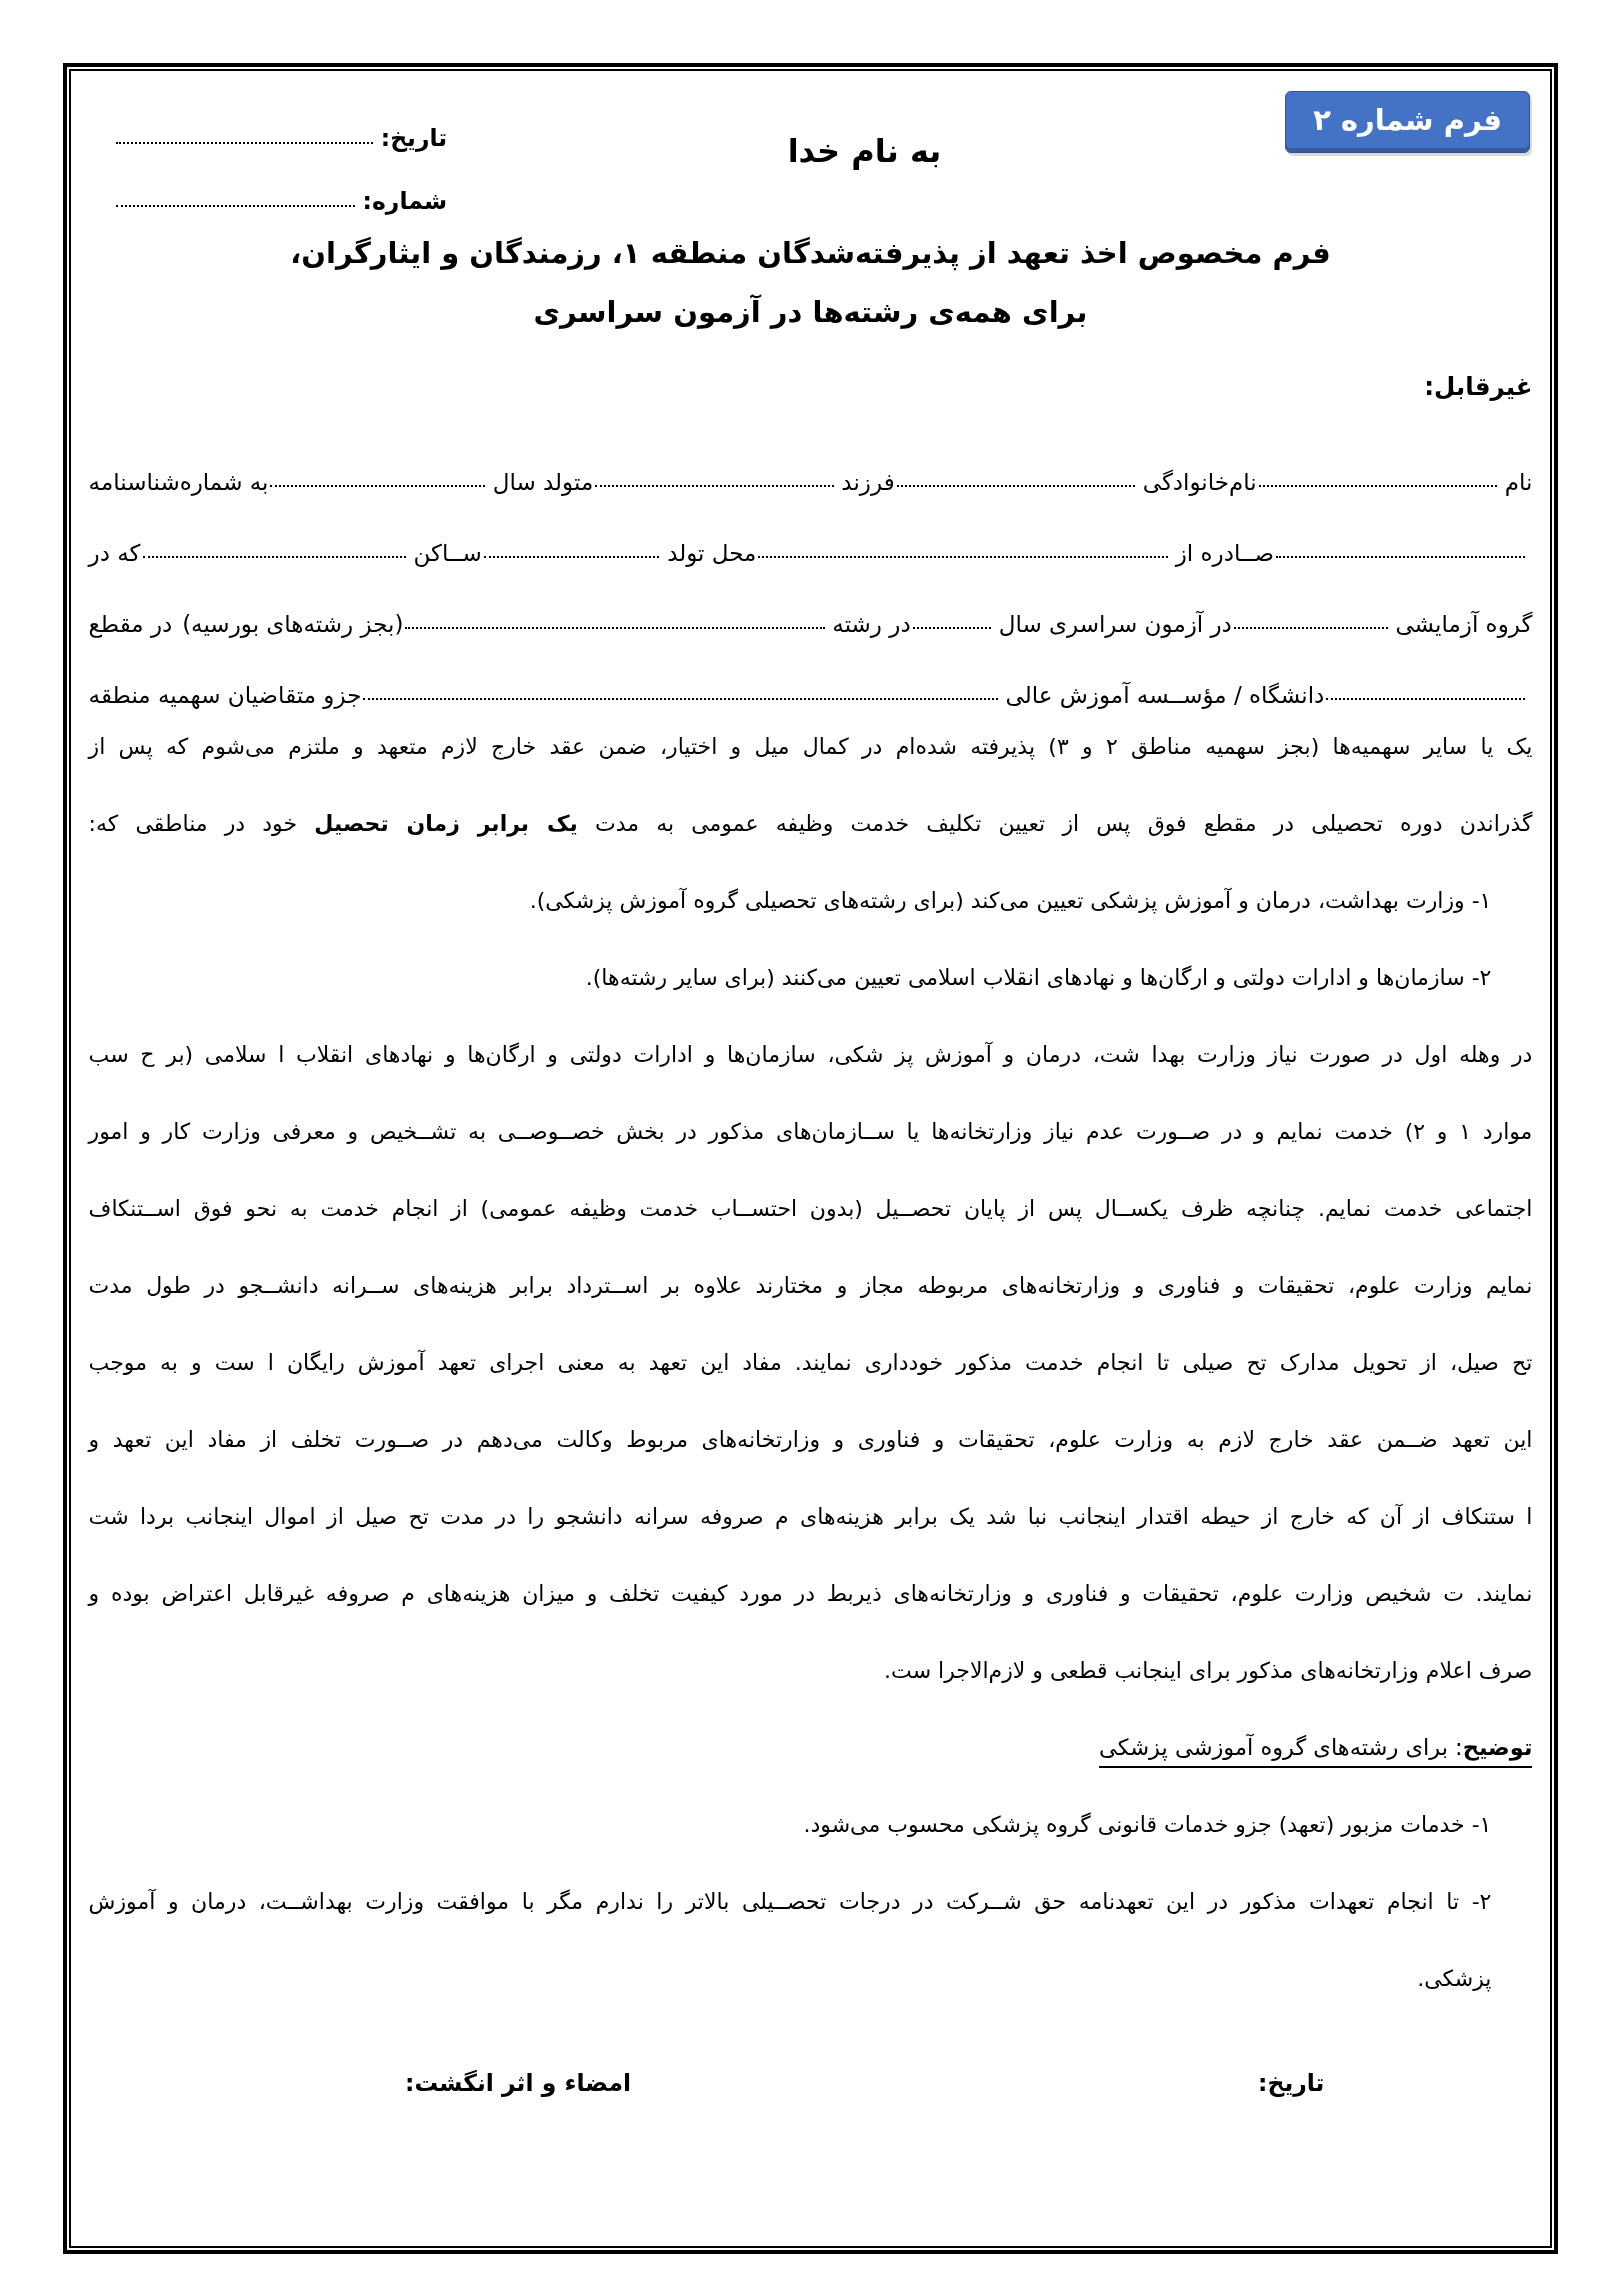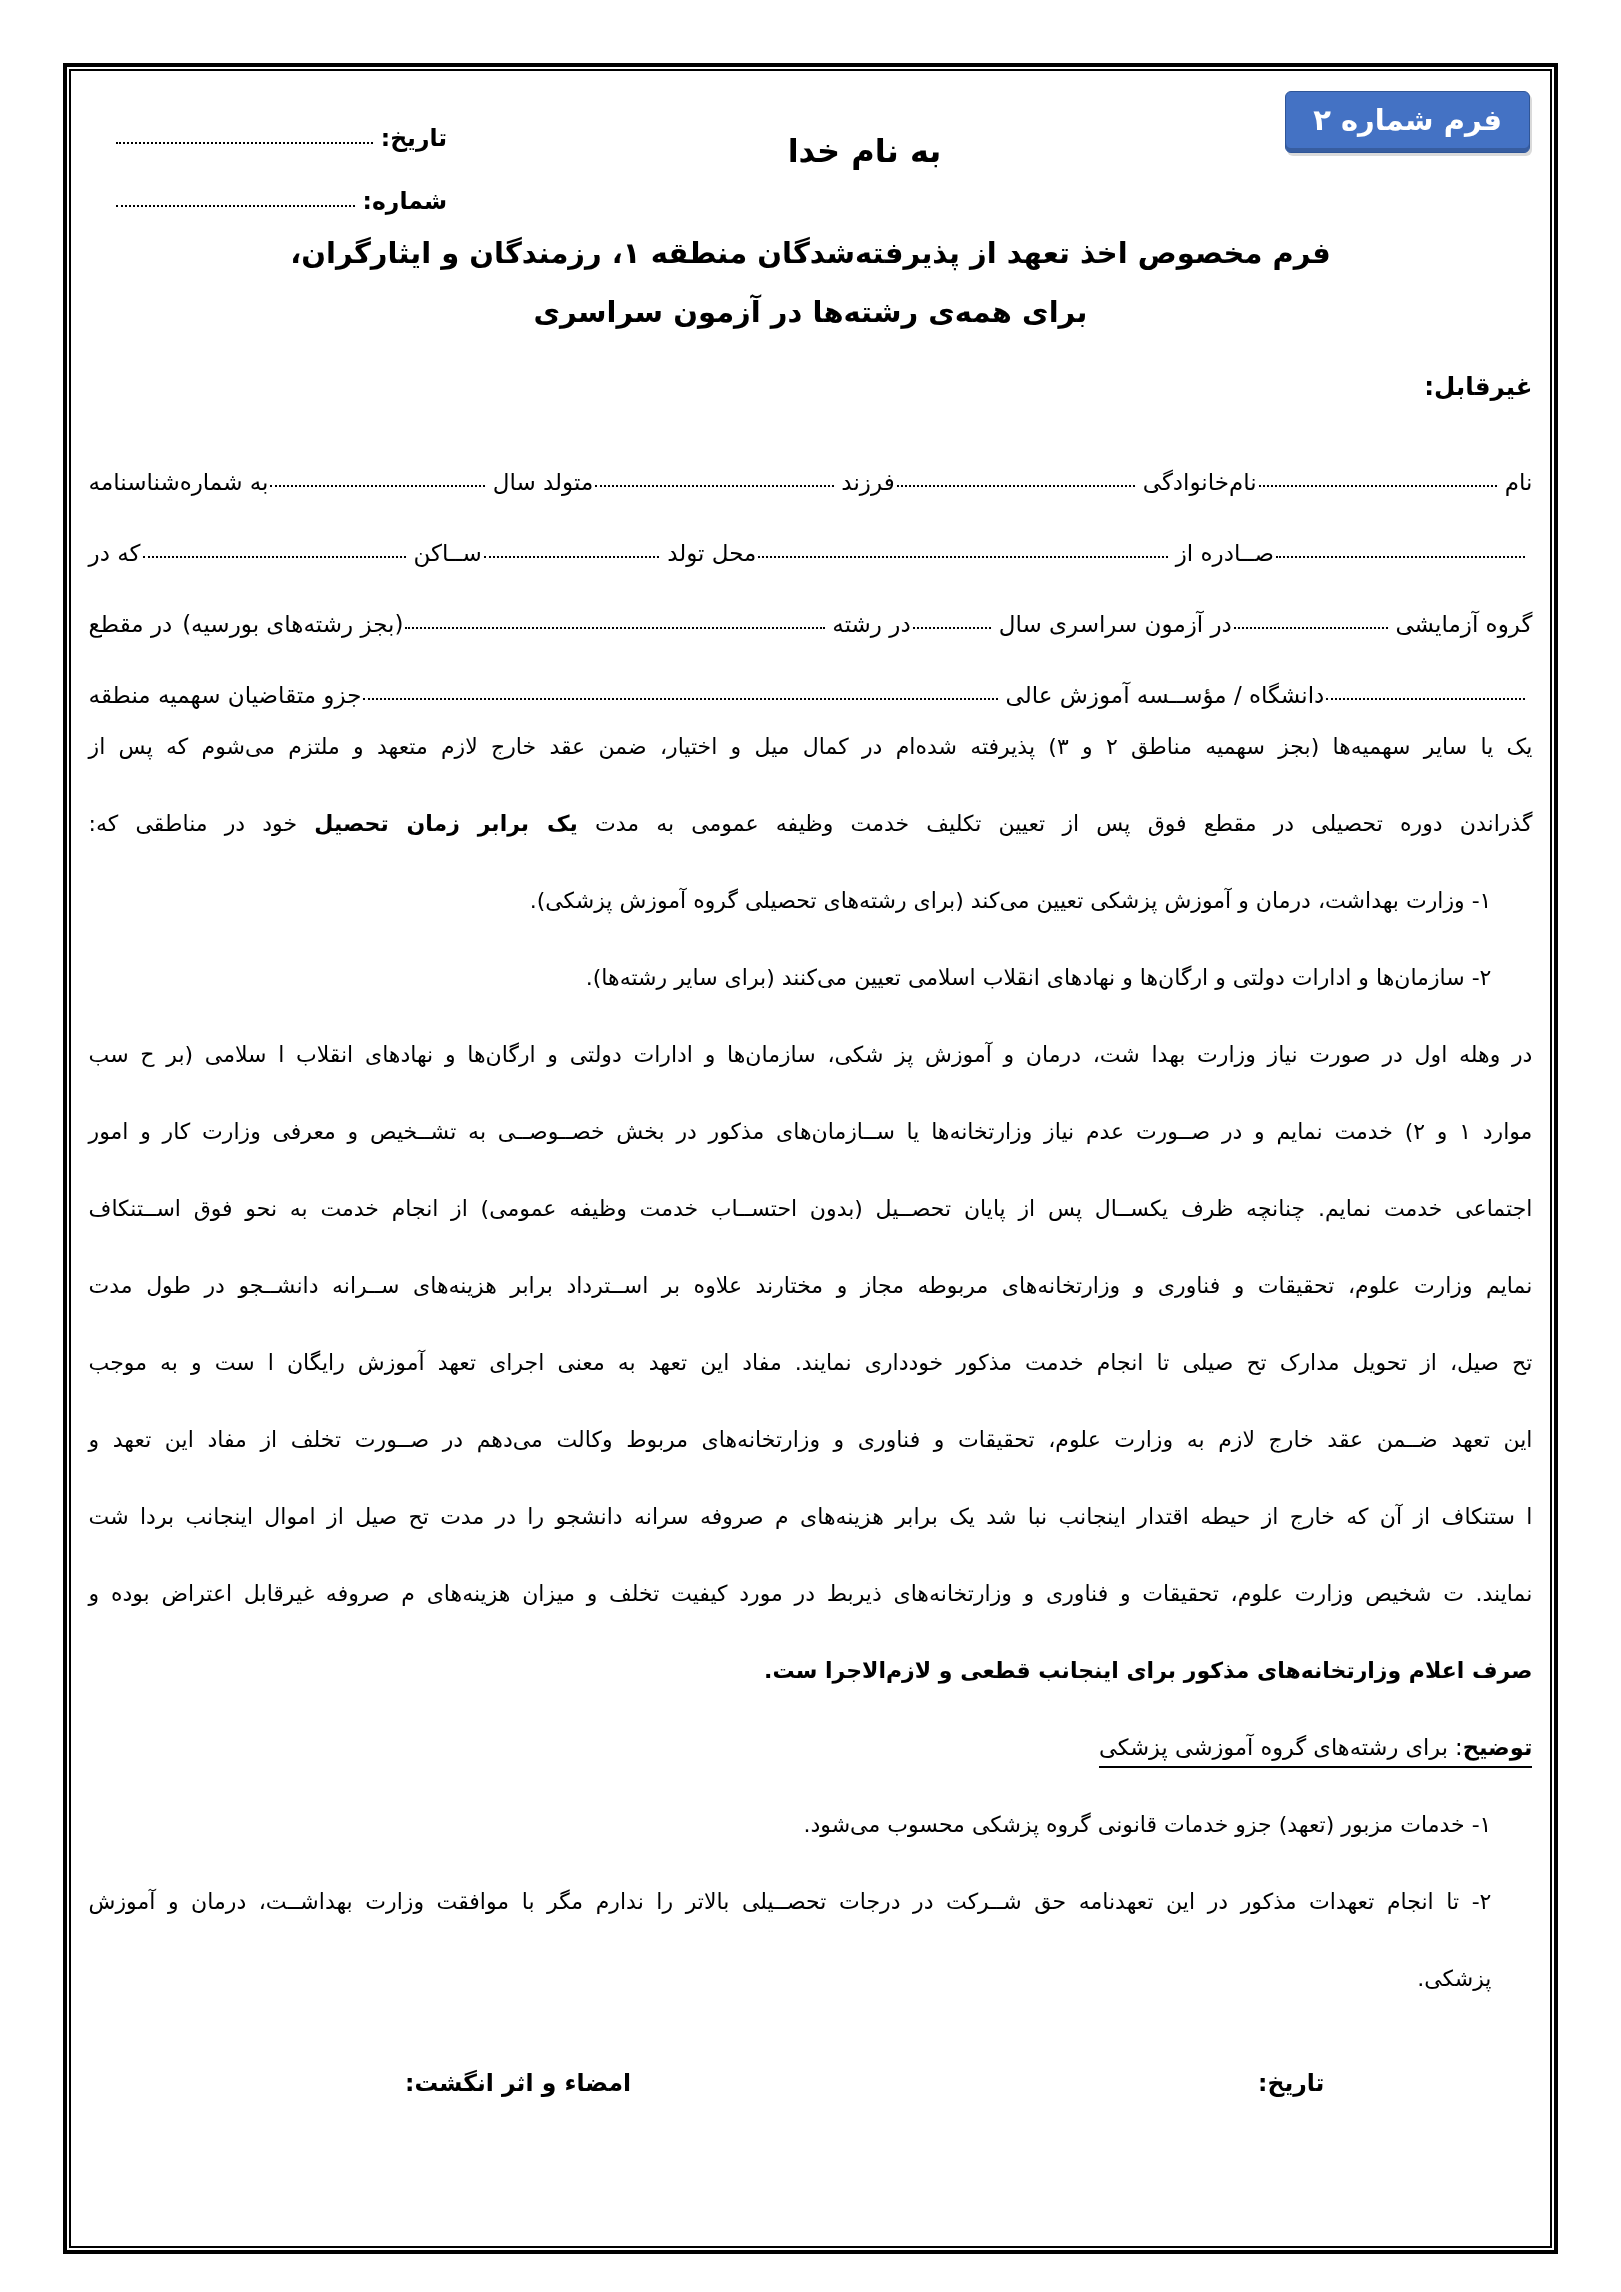--- a/index.html
+++ b/index.html
@@ -40,21 +40,21 @@
   
   .fline{display:flex;align-items:flex-end;height:71px;font-size:23px;}
   .fline .seg{white-space:nowrap;}
   .fline .seg + .seg{margin-right:9.8px;}
   .fline .seg.b{font-weight:normal;}
   
   .pline{
     font-size:22px;line-height:77px;
     text-align:justify;text-align-last:justify;
   }
-  .pline.last,.pline.endright{text-align-last:right;font-weight:bold;}
+  .pline.last,.pline.endright{text-align-last:right;}
   .rich .b{font-weight:bold;}
   .nitem{font-size:22px;line-height:77px;padding-right:41px;text-align:right;}
   .nitem.just{text-align:justify;text-align-last:justify;padding-left:0;}
   .note-h{font-size:22.5px;line-height:77px;}
   .note-h .u{border-bottom:2px solid #000;padding-bottom:6.9px;margin-left:12px;}
   .note-h .b{font-weight:bold;}
   
   .footer{display:flex;margin-top:37px;font-weight:bold;font-size:23.5px;line-height:59px;}
   .f-date{margin-right:208px;}
   .f-sign{margin-right:627px;}

